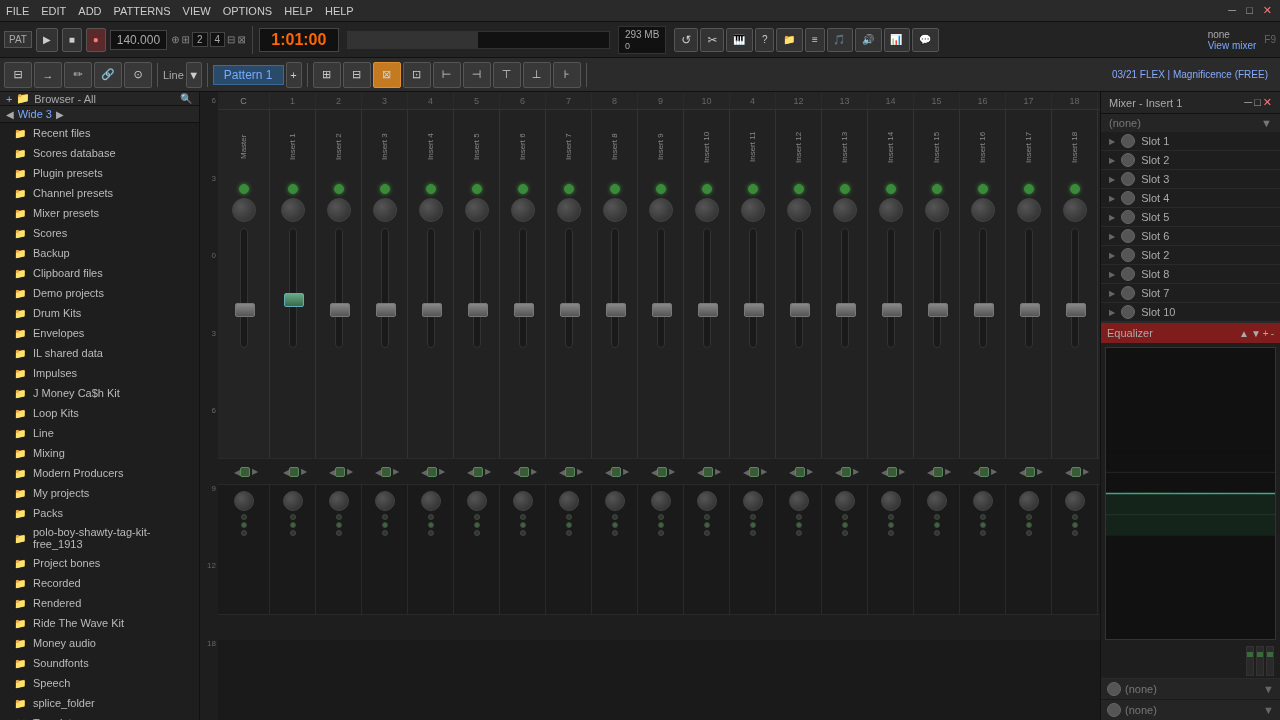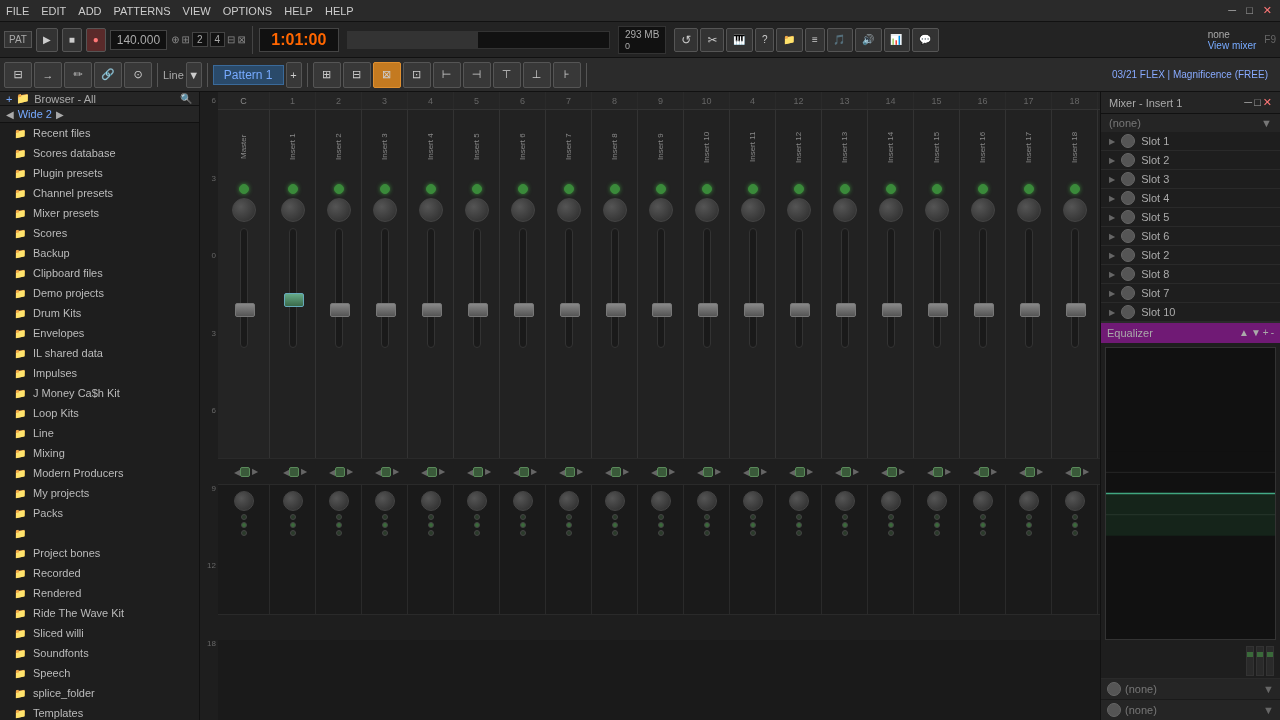--- a/index.html
+++ b/index.html
@@ -164,21 +164,21 @@
     <div id="sidebar-header">
       <span style="cursor:pointer;color:#7af;">+</span>
       <span style="cursor:pointer;color:#aaa;">📁</span>
       <span>Browser - All</span>
       <div style="flex:1;"></div>
       <button style="background:none;border:none;color:#aaa;cursor:pointer;font-size:10px;">🔍</button>
     </div>
 
     <div style="display:flex;align-items:center;background:#252525;padding:2px 6px;border-bottom:1px solid #111;gap:4px;">
       <span style="color:#aaa;cursor:pointer;font-size:10px;">◀</span>
-      <span style="color:#7af;font-size:11px;">Wide 2</span>
+      <span style="color:#7af;font-size:11px;">Wide 3</span>
       <span style="color:#aaa;font-size:10px;">▶</span>
     </div>
     <div id="sidebar-items">
         <div class="sidebar-item">
           <span class="sidebar-icon folder-icon">📁</span>
           <span>Recent files</span>
         </div>
         <div class="sidebar-item">
           <span class="sidebar-icon folder-icon">📁</span>
           <span>Scores database</span>
@@ -250,40 +250,41 @@
         <div class="sidebar-item">
           <span class="sidebar-icon folder-icon">📁</span>
           <span>My projects</span>
         </div>
         <div class="sidebar-item">
           <span class="sidebar-icon folder-icon">📁</span>
           <span>Packs</span>
         </div>
         <div class="sidebar-item">
           <span class="sidebar-icon folder-icon">📁</span>
+          <span>polo-boy-shawty-tag-kit-free_1913</span>
         </div>
         <div class="sidebar-item">
           <span class="sidebar-icon folder-icon" style="color: rgb(136, 170, 255);">📁</span>
           <span>Project bones</span>
         </div>
         <div class="sidebar-item">
           <span class="sidebar-icon folder-icon" style="color: rgb(136, 170, 255);">📁</span>
           <span>Recorded</span>
         </div>
         <div class="sidebar-item">
           <span class="sidebar-icon folder-icon" style="color: rgb(136, 170, 255);">📁</span>
           <span>Rendered</span>
         </div>
         <div class="sidebar-item">
           <span class="sidebar-icon folder-icon">📁</span>
           <span>Ride The Wave Kit</span>
         </div>
         <div class="sidebar-item">
           <span class="sidebar-icon folder-icon" style="color: rgb(136, 170, 255);">📁</span>
-          <span>Sliced willi</span>
+          <span>Money audio</span>
         </div>
         <div class="sidebar-item">
           <span class="sidebar-icon folder-icon">📁</span>
           <span>Soundfonts</span>
         </div>
         <div class="sidebar-item">
           <span class="sidebar-icon folder-icon">📁</span>
           <span>Speech</span>
         </div>
         <div class="sidebar-item">
@@ -798,21 +799,21 @@
           <div class="insert-circle"></div>
           <span class="insert-label">Slot 7</span>
         </div>
         <div class="insert-slot">
           <span style="font-size: 8px; color: rgb(102, 102, 102);">▶</span>
           <div class="insert-circle"></div>
           <span class="insert-label">Slot 10</span>
         </div>
       </div>
 
-    <div style="padding:4px 6px;font-size:11px;color:#aaa;background:#701a75;border-top:1px solid #2a2a2a;display:flex;justify-content:space-between;">
+    <div style="padding:4px 6px;font-size:11px;color:#aaa;background:#7f1d1d;border-top:1px solid #2a2a2a;display:flex;align-items:center;justify-content:space-between;">
       <span>Equalizer</span>
       <div style="display:flex;gap:2px;">
         <span style="cursor:pointer;color:#aaa;font-size:10px;">▲</span>
         <span style="cursor:pointer;color:#aaa;font-size:10px;">▼</span>
         <span style="cursor:pointer;color:#aaa;font-size:10px;">+</span>
         <span style="cursor:pointer;color:#aaa;font-size:10px;">-</span>
       </div>
     </div>
     <div class="eq-area" style="background:#111;margin:4px;border:1px solid #333;flex:1;min-height:80px;">
       <svg width="100%" height="100%" viewBox="0 0 160 80">

